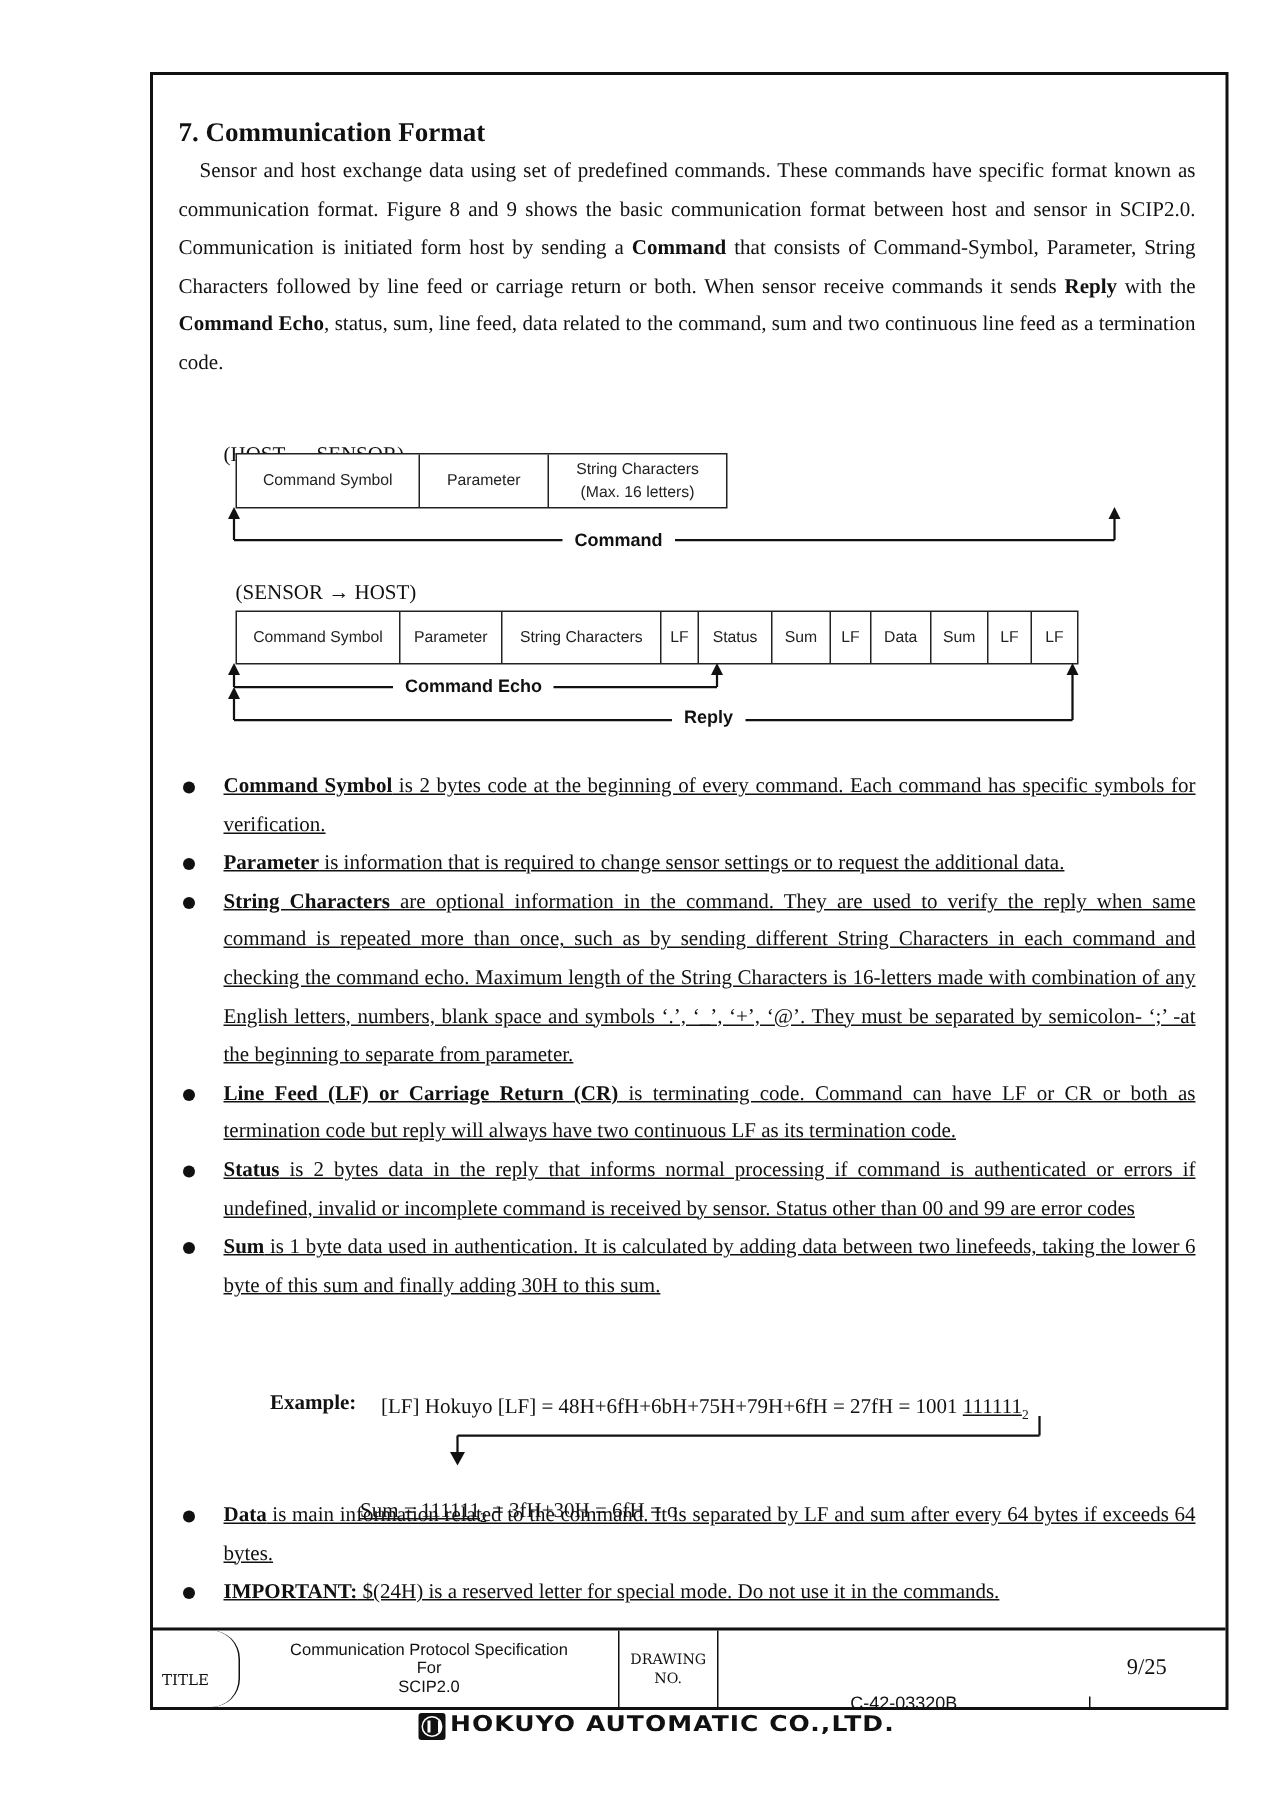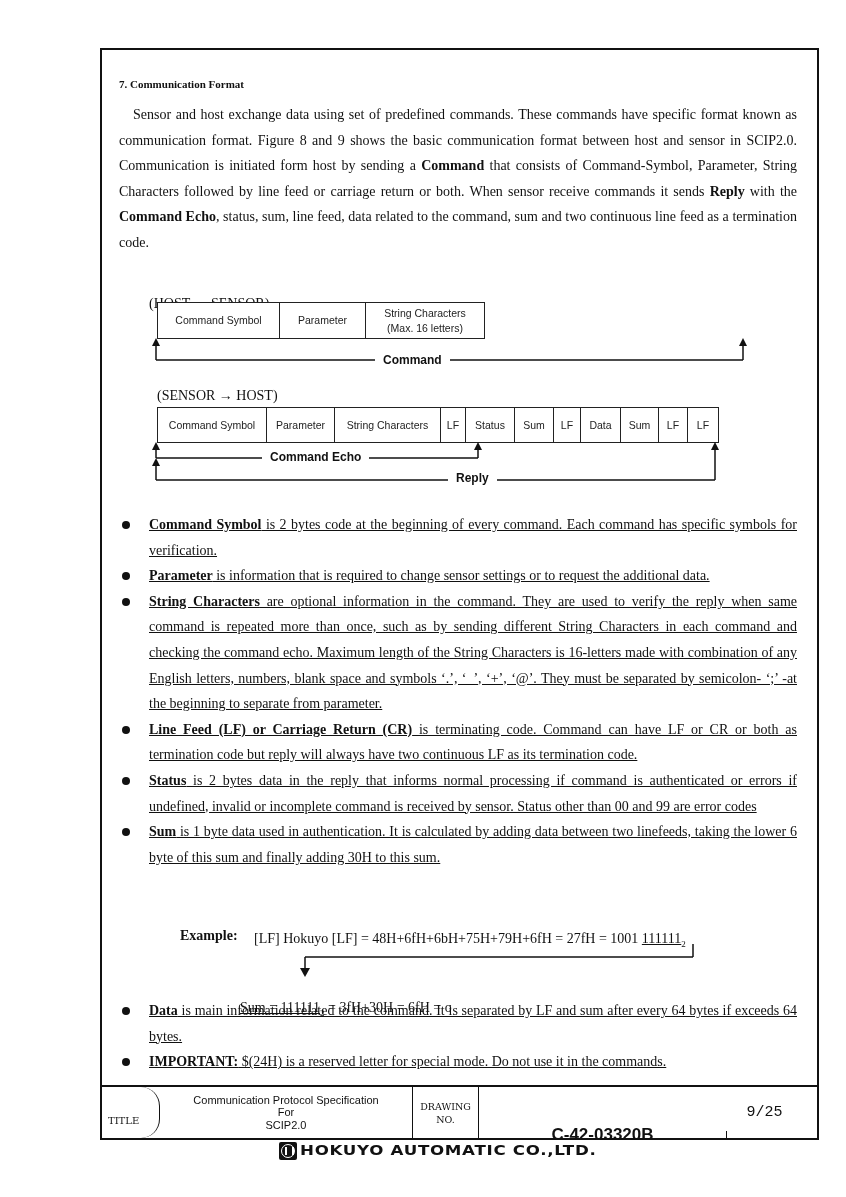--- a/index.html
+++ b/index.html
@@ -1,21 +1,21 @@
 <!DOCTYPE html>
 <html><head>
 <meta charset="utf-8">
 <style>
   html, body { margin:0; padding:0; background:#ffffff; }
   body { width:846px; height:1197px; position:relative; overflow:hidden;
          font-family:"Liberation Serif", serif; color:#111; }
   .frame { position:absolute; left:100px; top:48px; width:715px; height:1088px;
            border:2px solid #111; box-sizing:content-box; }
   .abs { position:absolute; }
-  .h1 { left:119px; top:78px; font-size:11px; font-weight:bold;text-align:center; }
+  .h1 { left:119px; top:78px; font-size:18px; font-weight:bold;text-align:center; }
   .para { left:119px; top:102px; width:678px; font-size:14px; line-height:25.6px; text-align:justify; }
   .para .ind { display:inline-block; width:14px; }
   .dlabel { font-size:14px; }
   .box { position:absolute; display:flex; border:1px solid #222; background:#fff; }
   .cell { border-right:1px solid #222; display:flex; align-items:center; justify-content:center;
           text-align:center; font-family:"Liberation Sans", sans-serif; font-size:10.5px; line-height:15px; color:#222; box-sizing:border-box; }
   .cell:last-child { border-right:none; }
   .bracket-label { font-family:"Liberation Sans", sans-serif; font-weight:bold; font-size:12px; background:#fff; padding:0 8px; }
   ul.bullets { list-style:none; margin:0; padding:0; position:absolute; left:119px; top:512px; width:678px;text-decoration:underline; }
   ul.bullets li { position:relative; padding-left:30px; font-size:14px; line-height:25.6px; text-align:justify; margin-bottom:0; }
@@ -116,20 +116,20 @@
   <div class="fc" style="width:60px;justify-content:flex-start;align-items:flex-end;padding:0 0 12px 8px;font-family:'DejaVu Serif',serif;font-size:10px;border-radius:19px;">TITLE</div>
   <div class="fc" style="width:253px;flex-direction:column;font-family:'Liberation Sans',sans-serif;font-size:11px;line-height:12.5px;align-items:center;">
     <span>Communication Protocol Specification</span>
     <span>For</span>
     <span>SCIP2.0</span>
   </div>
   <div class="fc" style="width:66px;flex-direction:column;font-family:'DejaVu Serif',serif;font-size:9.5px;line-height:13px;">
     <span>DRAWING</span>
     <span>NO.</span>
   </div>
-  <div class="fc" style="width:248px;font-family:'Liberation Sans',sans-serif;font-weight:bold;font-size:17px;margin-top:44px;">C-42-03320B</div>
-  <div class="fc" style="width:75px;font-family:Liberation Mono, monospace;font-size:15px;text-align:right;">9/25</div>
+  <div class="fc" style="width:248px;font-family:'Liberation Sans',sans-serif;font-weight:normal;font-size:12px;margin-top:44px;">C-42-03320B</div>
+  <div class="fc" style="width:75px;font-family:Liberation Serif, serif;font-size:15px;text-align:right;">9/25</div>
 </div>
 
 <div class="logo">
   <div class="logo-mark"></div>
   <div class="logo-text">HOKUYO AUTOMATIC CO.,LTD.</div>
 </div>
 
 </body></html>

